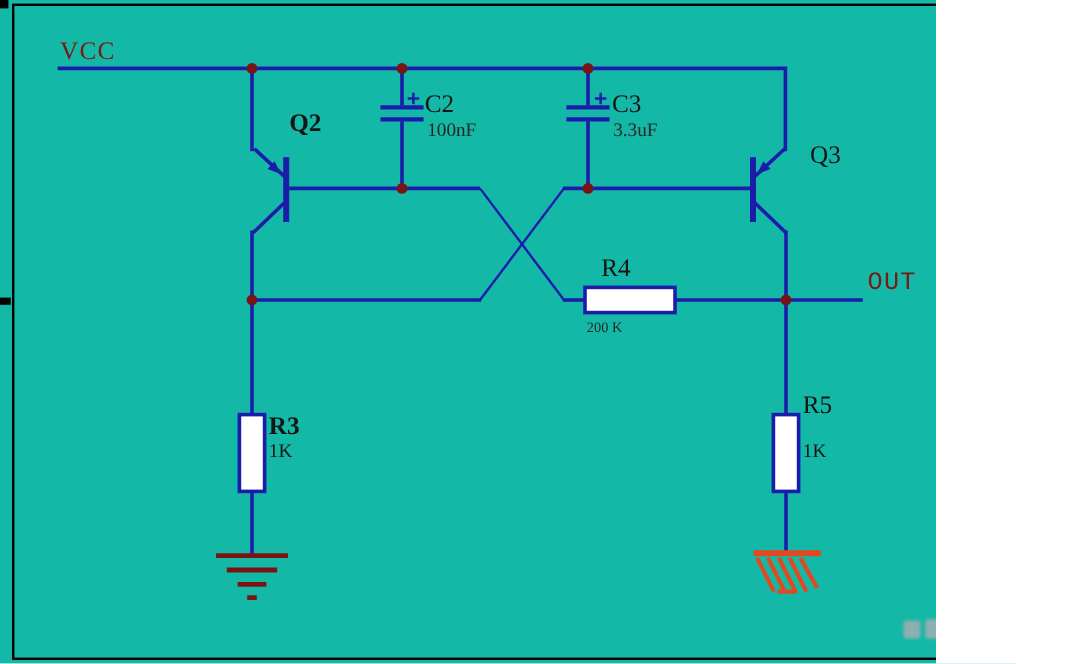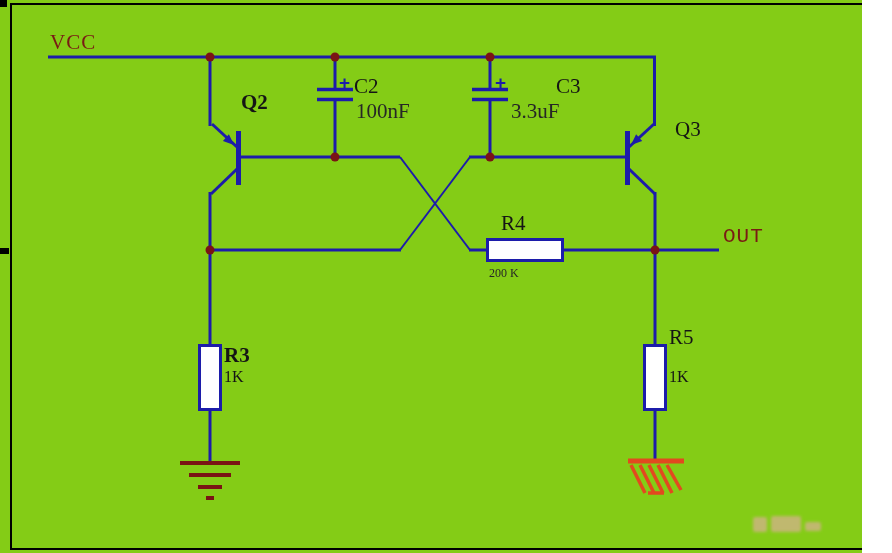--- a/index.html
+++ b/index.html
@@ -1,37 +1,37 @@
 <!DOCTYPE html>
 <html style="--wire: #1c1caa; --dot: #7a1414; --net-label: #7a1a14; --component-label: #151515; --value-label: #262626; --ground-left: #7a1414; --ground-right: #e2491f; --border: #000000; --watermark: #f2a8b8;"><head>
 <meta charset="utf-8">
 <style>
   :root{
     --wire:#1c1caa; --dot:#7a1414; --net-label:#7a1a14; --component-label:#151515;
     --value-label:#262626; --ground-left:#7a1414; --ground-right:#e2491f;
     --border:#000000; --watermark:#f2a8b8;
   }
   html,body{margin:0;padding:0;background:#ffffff;}
-  .canvas{position:relative;width:862px;height:553px;background:#84cc16;overflow:hidden;
+  .canvas{position:relative;width:780px;height:553px;background:#14b8a6;overflow:hidden;
           font-family:"Liberation Serif","DejaVu Serif",serif;}
   .frame{position:absolute;left:10px;top:3px;width:869px;height:543px;border:2px solid var(--border);}
   .artifact{position:absolute;background:var(--border);}
   svg.wires{position:absolute;left:0;top:0;width:892px;height:553px;}
   .wire{fill:none;stroke:var(--wire);}
   .w2{stroke-width:2}.w3{stroke-width:3}.w35{stroke-width:3.5}.w5{stroke-width:5}
   .arrow{fill:var(--wire);stroke:none;}
   .comp{fill:#ffffff;stroke:var(--wire);stroke-width:3;}
   .dot{fill:var(--dot);stroke:none;}
   .gl{fill:none;stroke:var(--ground-left);stroke-width:4;}
   .grb{fill:none;stroke:var(--ground-right);stroke-width:5;}
   .grh{fill:none;stroke:var(--ground-right);stroke-width:3.5;}
   .label{position:absolute;white-space:nowrap;color:var(--component-label);line-height:1;}
   .net{color:var(--net-label);font-size:21px;letter-spacing:1px;}
   .ref{font-size:21px;}
-  .val17{font-size:21px;color:var(--value-label);}
+  .val17{font-size:16px;color:var(--value-label);}
   .val19{font-size:12px;color:var(--value-label);}
   .val20{font-size:16px;}
   .plus{color:var(--wire);font-size:19px;font-weight:bold;font-family:"Liberation Sans","DejaVu Sans",sans-serif;}
   .wm{position:absolute;background:var(--watermark);opacity:.55;filter:blur(1.5px);border-radius:2px;}
 </style>
 </head>
 <body>
 
 <div class="canvas">
 
@@ -129,21 +129,21 @@
   <div class="label net" style="left:723px;top:226px;font-family:Liberation Mono, monospace;">OUT</div>
 
   <div class="label ref" style="left:241px;top:92px;font-weight:bold;">Q2</div>
   <div class="label ref" style="left:659px;top:119px;margin-left:16px;">Q3</div>
 
   <div class="label plus" style="left:339px;top:73px;">+</div>
   <div class="label ref" style="left:354px;top:76px;">C2</div>
   <div class="label val17" style="left:356px;top:101px;">100nF</div>
 
   <div class="label plus" style="left:495px;top:73px;">+</div>
-  <div class="label ref" style="left:510px;top:76px;margin-left:46px;">C3</div>
+  <div class="label ref" style="left:510px;top:76px;">C3</div>
   <div class="label val17" style="left:511px;top:101px;">3.3uF</div>
 
   <div class="label ref" style="left:501px;top:213px;">R4</div>
   <div class="label val19" style="left:489px;top:267px;">200 K</div>
 
   <div class="label ref" style="left:224px;top:345px;font-weight:bold;">R3</div>
   <div class="label val20" style="left:224px;top:369px;">1K</div>
 
   <div class="label ref" style="left:669px;top:327px;">R5</div>
   <div class="label val20" style="left:669px;top:369px;">1K</div>

